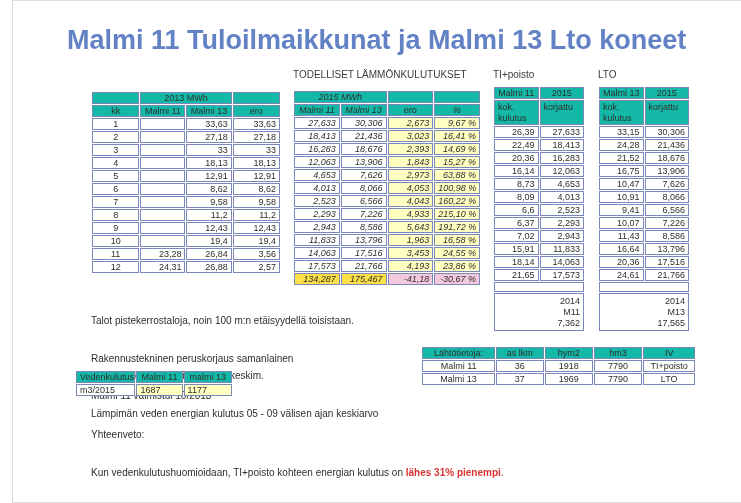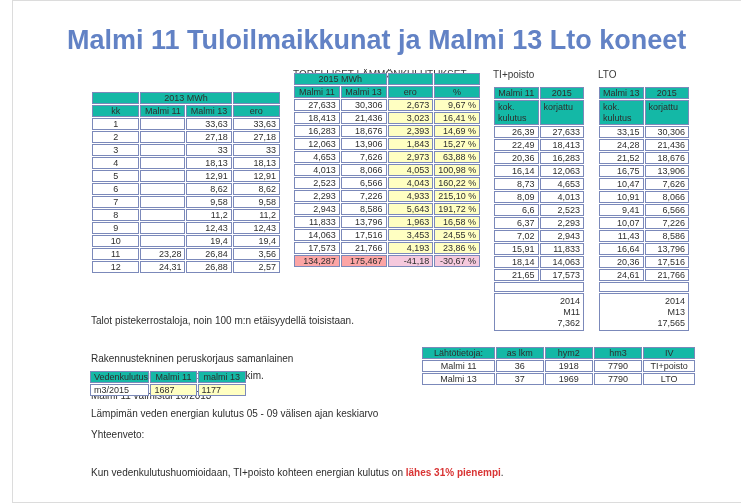--- a/index.html
+++ b/index.html
@@ -23,21 +23,21 @@
     color:#2e2e2e;
   }
   table.grid td.hdr{background:#14b8a6;text-align:center;}
   
   .t2013 tbody td{text-align:right;}
   .t2013 tbody td:first-child{text-align:center;}
   
   .todelliset tbody td{text-align:right;}
   .todelliset tbody td:nth-child(3),
   .todelliset tbody td:nth-child(4){background:#ffffc2;}
-  .todelliset tr.total td{text-align:right;background:#fca5a5;}
+  .todelliset tr.total td{text-align:right;background:#fde047;}
   .todelliset tr.total td:nth-child(3),
   .todelliset tr.total td:nth-child(4){background:#f5c9dd;}
   
   .corr tbody td{text-align:right;}
   .corr tr.h2 td{white-space:normal;height:22px;line-height:11px;
     text-align:left;vertical-align:top;padding-top:1px;}
   .corr tr.spacer td{height:8px;}
   .corr td.summary{height:36px;line-height:11px;
     vertical-align:middle;}
   .corr td.summary div{line-height:11px;}
@@ -150,21 +150,21 @@
         <tr>
           <td>12</td>
           <td>24,31</td>
           <td>26,88</td>
           <td>2,57</td>
         </tr>
       </tbody>
   </table>
 
   <div class="tlabel" style="left:280px;top:68px;">TODELLISET LÄMMÖNKULUTUKSET</div>
-  <table class="grid todelliset" style="left:280px;top:71px;width:188px;">
+  <table class="grid todelliset" style="left:280px;top:89px;width:188px;font-style:italic;">
     <colgroup>
         <col style="width:42px">
         <col style="width:42px">
         <col style="width:42px">
         <col style="width:42px">
       </colgroup>
     <thead>
       <tr>
         <td class="hdr" colspan="2">2015 MWh</td>
         <td class="hdr"></td>
@@ -425,21 +425,21 @@
     <div>Talot pistekerrostaloja, noin 100 m:n etäisyydellä toisistaan.</div>
     <div>Rakennustekninen peruskorjaus samanlainen</div>
     <div>Malmi 11 valmistui 10/2013</div>
   </div>
 
   <div class="notes" style="left:78px;top:344px;">
     <div>Lämmityskaudelta leikattu pois keskim.</div>
     <div>Lämpimän veden energian kulutus 05 - 09 välisen ajan keskiarvo</div>
   </div>
 
-  <table class="grid veden" style="left:76px;top:369px;width:158px;">
+  <table class="grid veden" style="left:62px;top:369px;width:158px;">
     <colgroup>
         <col style="width:54px">
         <col style="width:42px">
         <col style="width:44px">
       </colgroup>
     <thead>
       <tr>
         <td class="hdr">Vedenkulutus</td>
         <td class="hdr">Malmi 11</td>
         <td class="hdr">malmi 13</td>

